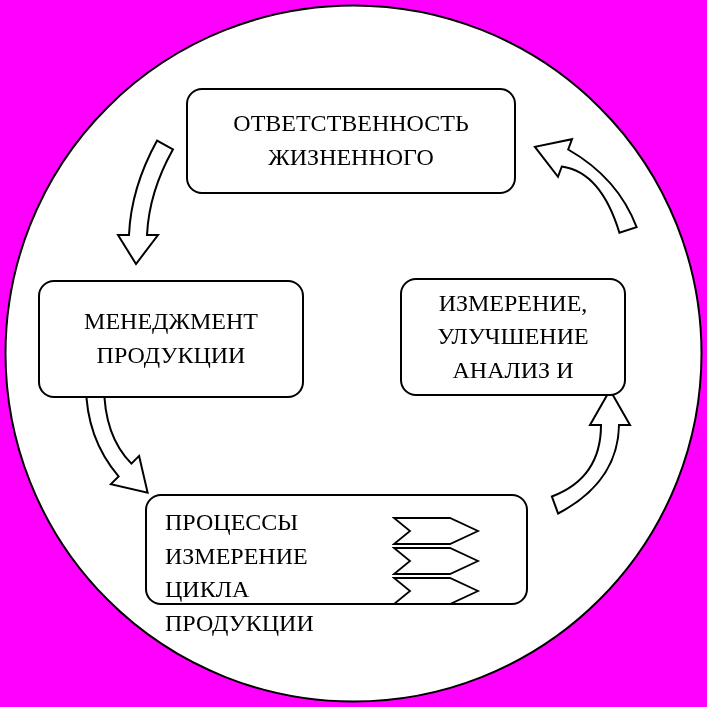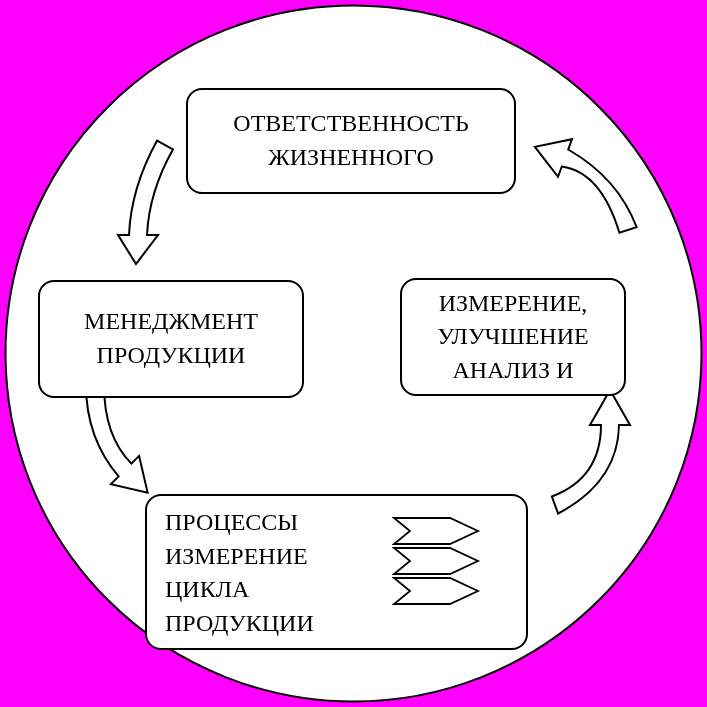--- a/index.html
+++ b/index.html
@@ -28,21 +28,21 @@
     text-align: center;
     font-size: 24px;
     line-height: 1.4;
     box-sizing: border-box;
     margin-top: 20px;
   }
   .box-top    { left: 186px; top: 68px;  width: 330px; height: 106px; }
   .box-left   { left: 38px;  top: 260px; width: 266px; height: 118px; font-family: Liberation Serif, serif; }
   .box-right  { left: 400px; top: 258px; width: 226px; height: 118px; }
   .box-bottom {
-    left: 145px; top: 474px; width: 383px; height: 156px;
+    left: 145px; top: 474px; width: 383px; height: 111px;
     flex-direction: row;
     justify-content: flex-start;
     align-items: flex-start;
     text-align: left;
     padding: 10px 18px;
   }
   .text-col { display: flex; flex-direction: column; }
   .chevrons { margin: 10px 20px 0 auto; display: block; }
 </style>
 </head>

